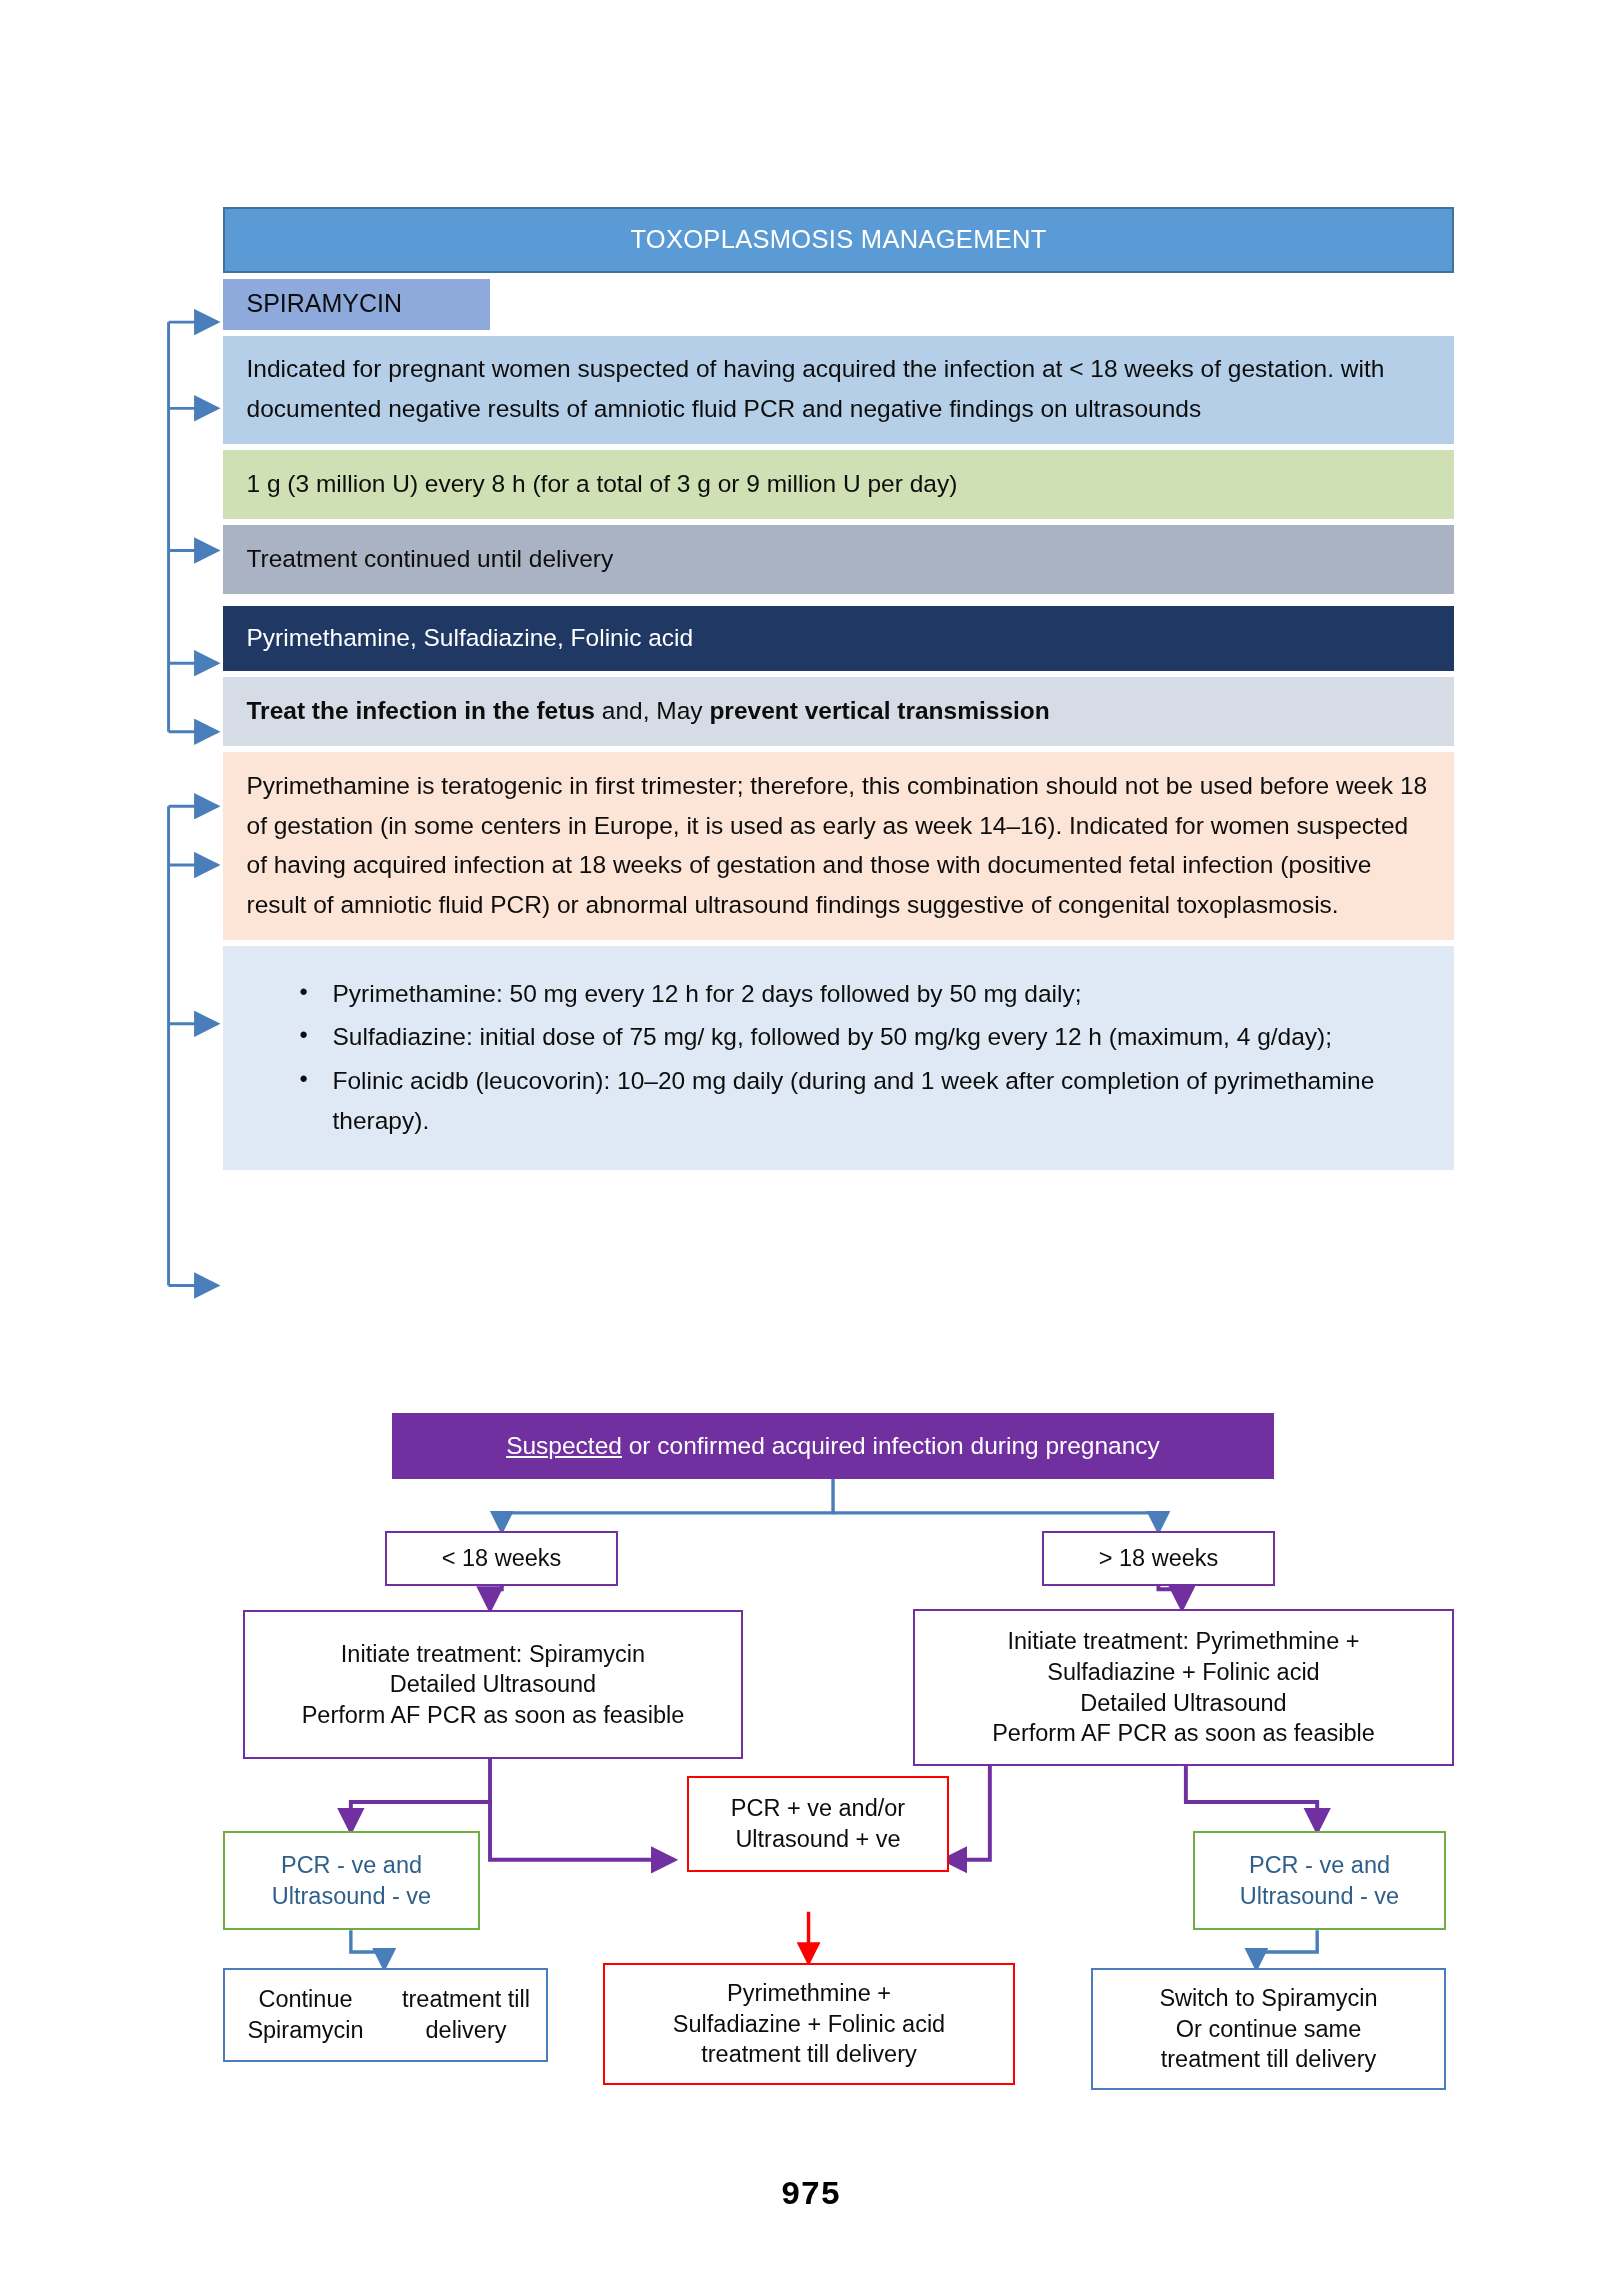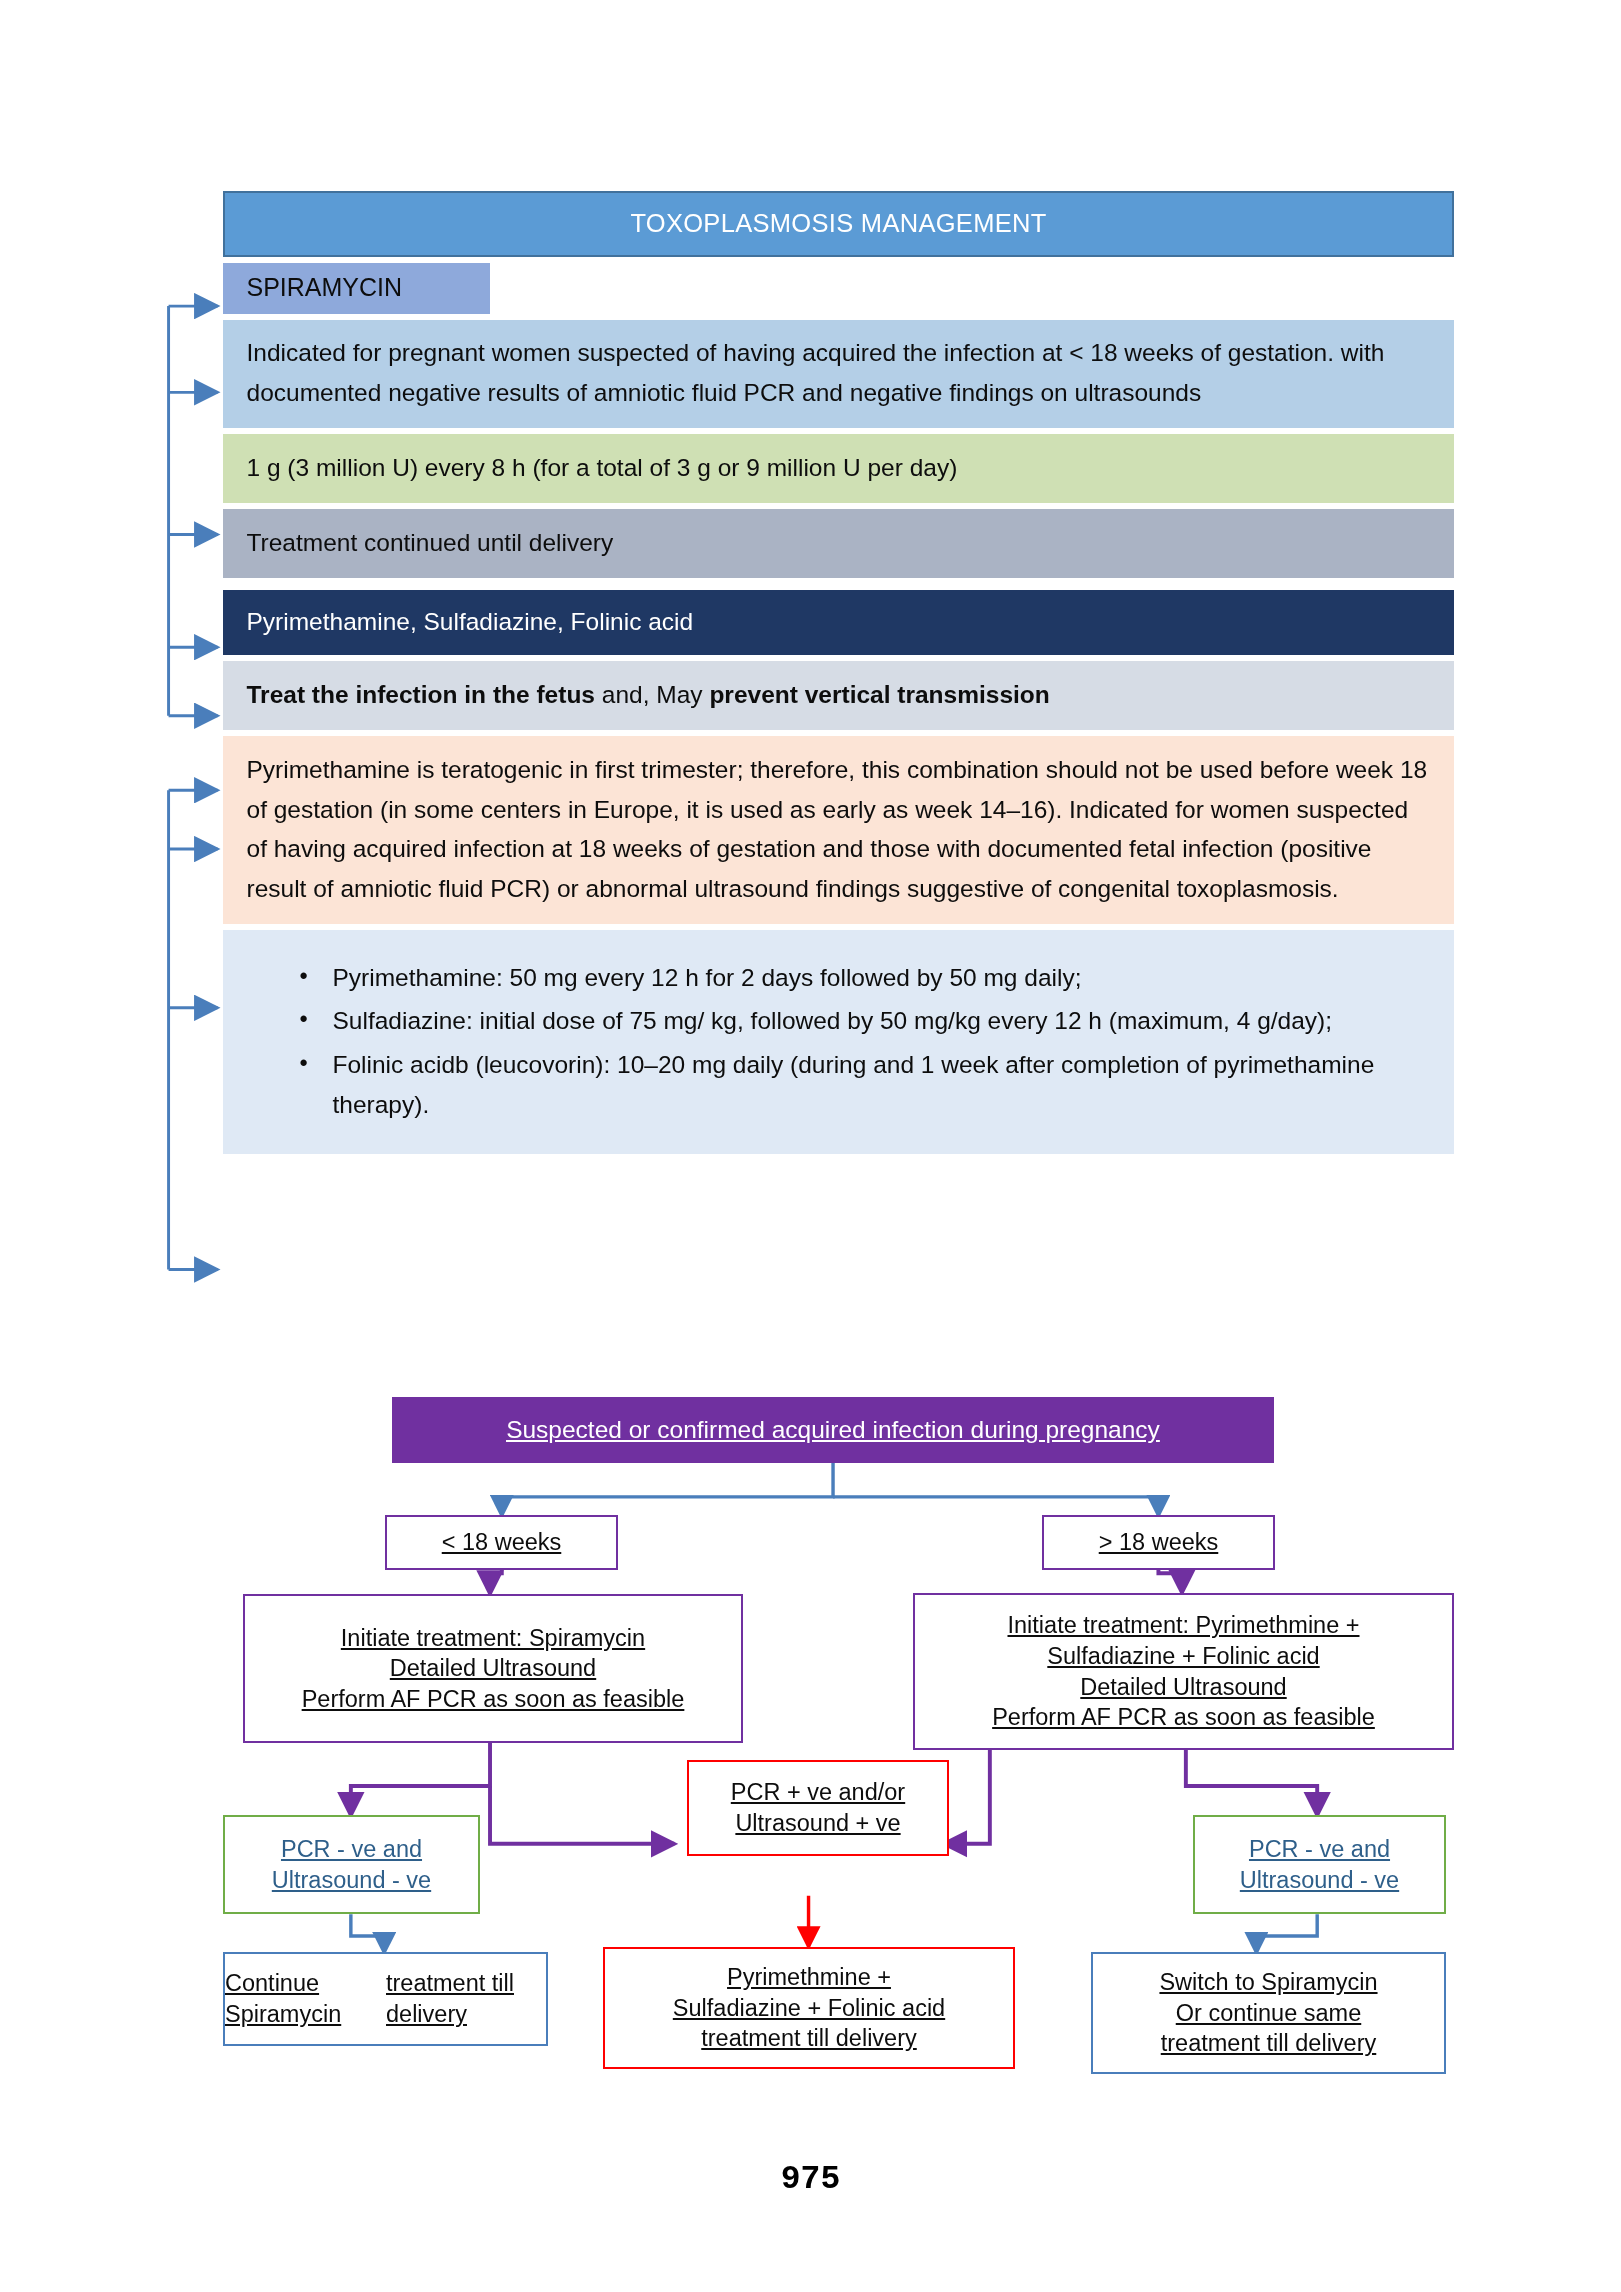--- a/index.html
+++ b/index.html
@@ -10,21 +10,21 @@
   body {
     width: 1621px;
     height: 2293px;
     position: relative;
     font-family: "Liberation Sans", sans-serif;
     overflow: hidden;
   }
 
   .page {
     position: absolute;
-    left: 0; top: 0;
+    left: 0; top: 16px;
     width: 1621px;
     height: 1789px;
     background: #ffffff;
   }
 
   
   .table-wrap {
     position: absolute;
     left: 223px;
     top: 191px;
@@ -98,25 +98,25 @@
     height: 2293px;
     pointer-events: none;
   }
 
   .fbox {
     position: absolute;
     box-sizing: border-box;
     display: flex;
     align-items: center;
     justify-content: center;
+    text-align: center;
     font-size: 23.5px;
     line-height: 1.30;
     color: #0d0d0d;
     background: #ffffff;
-    text-decoration: underline;
   }
 
   .fbox-purple-fill {
     background: #7030a0;
     color: #ffffff;
     border: none;
     font-size: 24.5px;
   }
   .fbox-purple { border: 2.9px solid #7030a0; }
   .fbox-green  { border: 2.9px solid #70ad47; color: #2e5f8a; }

